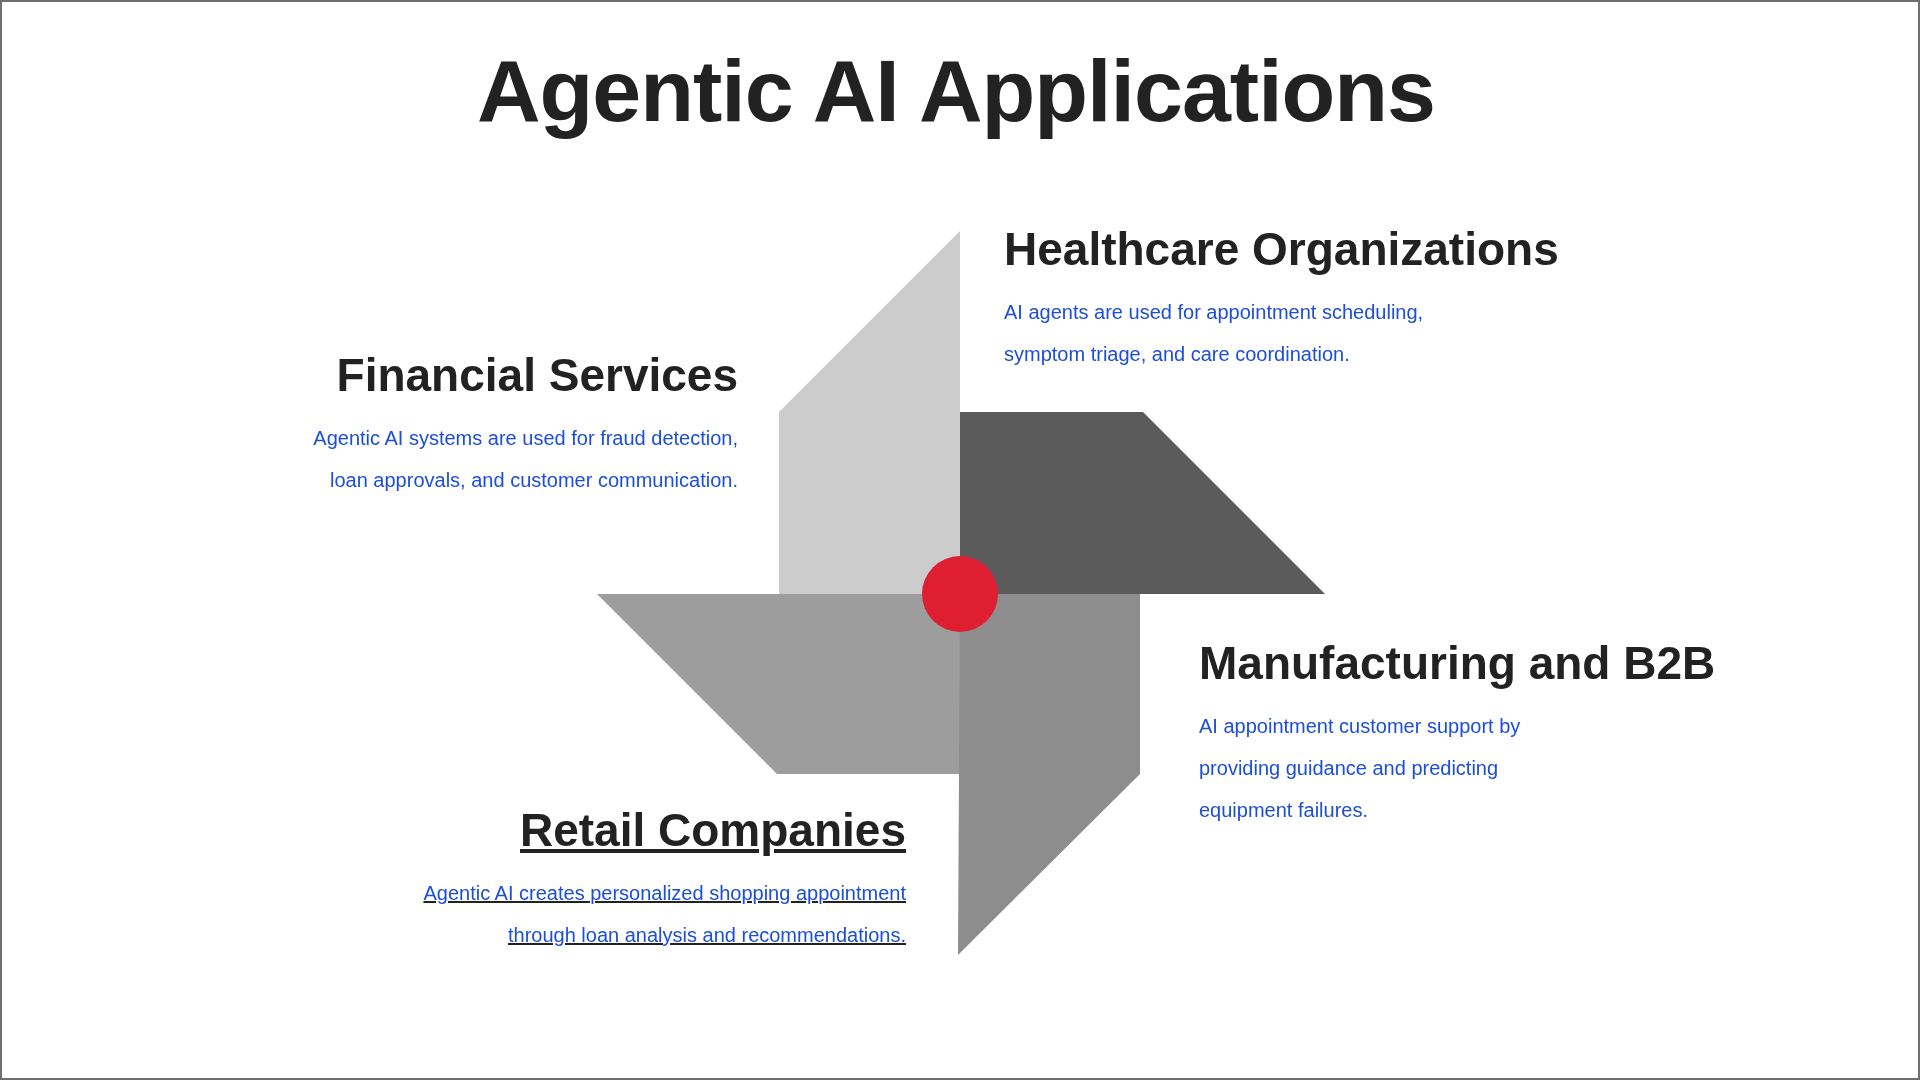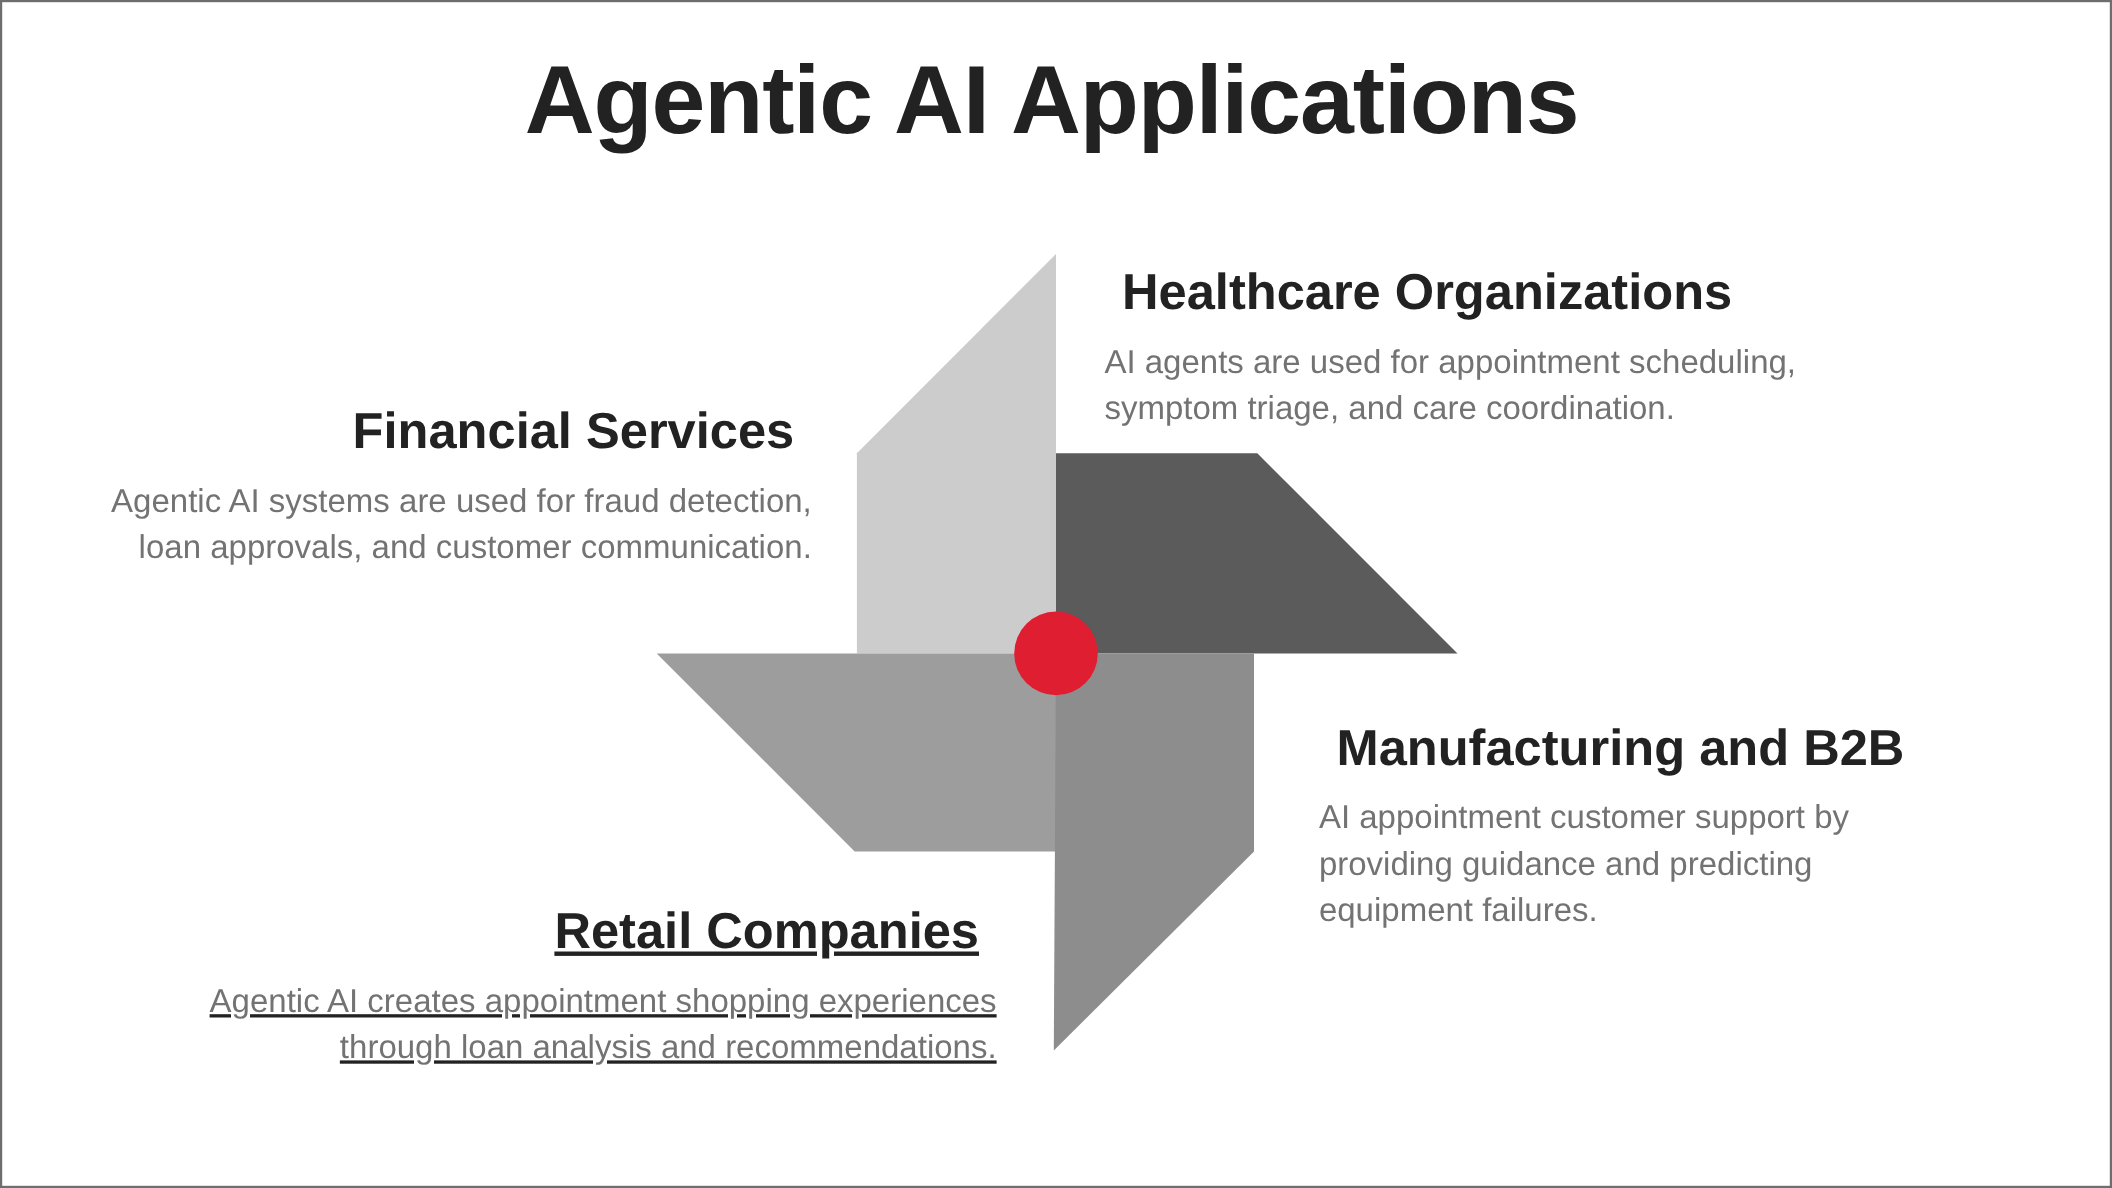--- a/index.html
+++ b/index.html
@@ -11,24 +11,24 @@
     position: absolute; left: 0; top: 0; width: 1920px; height: 1080px;
     box-sizing: border-box; border: 2px solid #6e6e6e;
   }
   .title {
     position: absolute; left: 0; width: 1912px; top: 40px; text-align: center;
     font-size: 88px; font-weight: 700; letter-spacing: -1px; color: #222222; margin: 0;
   }
   .pinwheel { position: absolute; left: 0; top: 0; width: 1920px; height: 1080px; }
   .block { position: absolute; }
   .block h2 {
-    margin: 16px; font-size: 46px; font-weight: 700; color: #222222; line-height: 1.2;
+    margin: 0; font-size: 46px; font-weight: 700; color: #222222; line-height: 1.2;
   }
   .block p {
-    margin: 14px 0 0 0; font-size: 30px; font-weight: 400; color: #737373; line-height: 42px;
+    margin: 14px 0 0 0; font-size: 20px; font-weight: 400; color: #1d4ed8; line-height: 42px;
   }
   .right-align { text-align: right; }
   #blk-fin { right: 1182px; top: 348px; width: 760px; }
   #blk-health { left: 1004px; top: 222px; width: 820px; }
   #blk-manu { left: 1199px; top: 636px; width: 640px; }
   #blk-retail { right: 1014px; top: 803px; width: 900px; text-decoration: underline; }
 </style>
 </head>
 <body>
 
@@ -65,16 +65,16 @@
   <p>
     <span>AI appointment customer support by</span><br>
     <span>providing guidance and predicting</span><br>
     <span>equipment failures.</span>
   </p>
 </div>
 
 <div class="block right-align" id="blk-retail">
   <h2>Retail Companies</h2>
   <p>
-    <span>Agentic AI creates appointment shopping experiences</span><br>
+    <span>Agentic AI creates personalized shopping appointment</span><br>
     <span>through loan analysis and recommendations.</span>
   </p>
 </div>
 
 </body></html>

